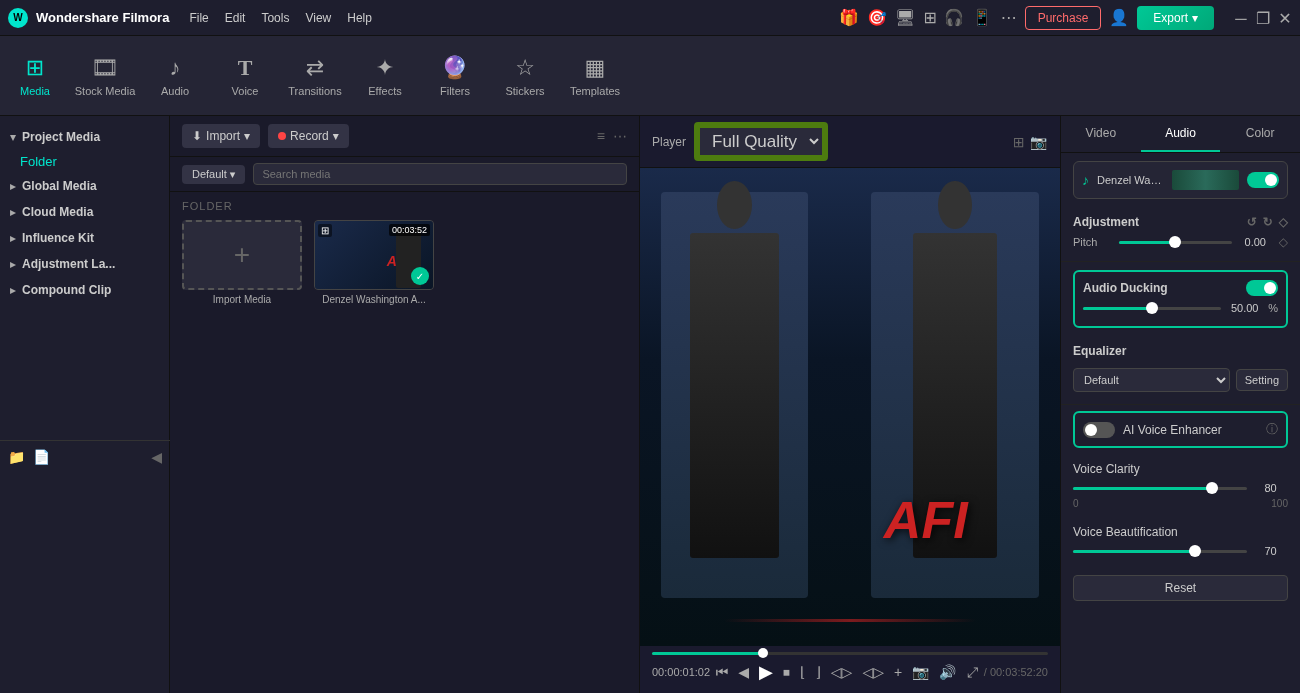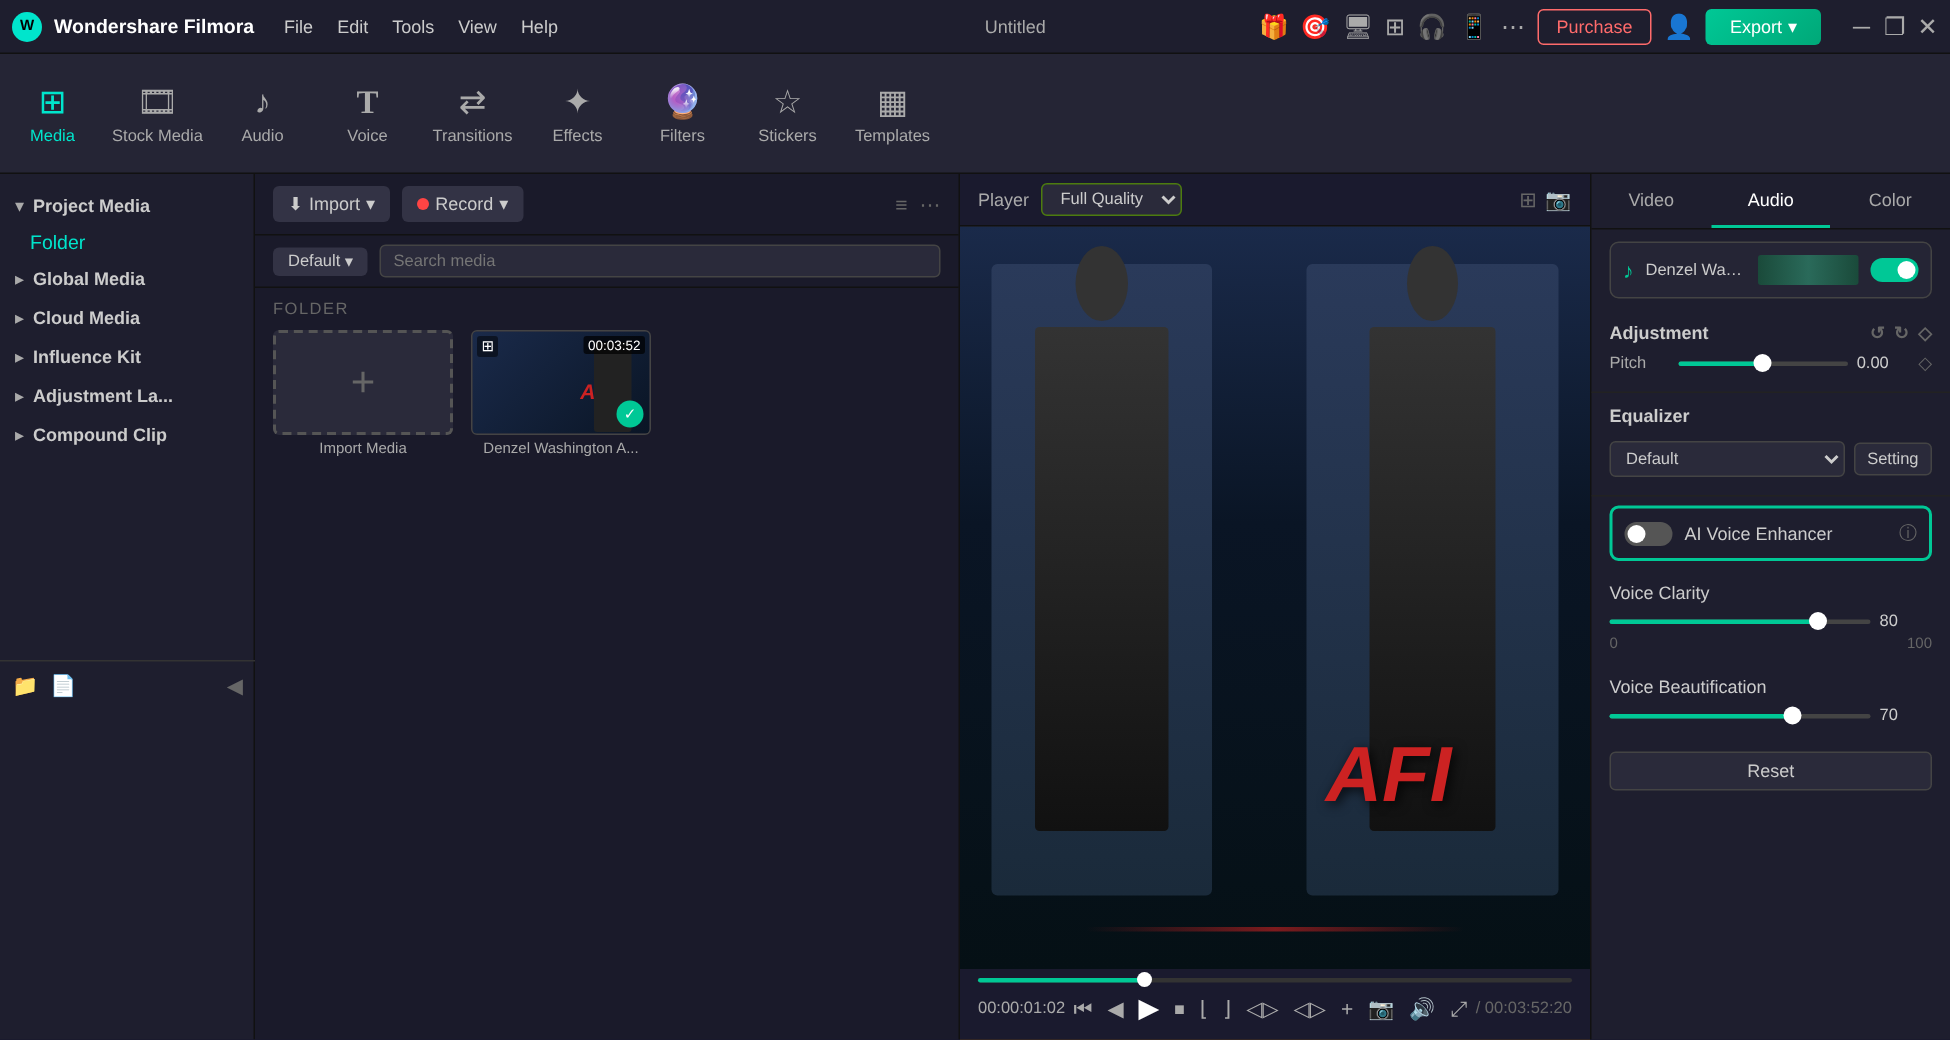--- a/index.html
+++ b/index.html
@@ -50,21 +50,21 @@
     .media-thumb.import-thumb { border: 2px dashed #555; }
     .media-thumb .plus { font-size: 28px; color: #666; }
     .media-name { font-size: 10px; color: #aaa; margin-top: 4px; text-overflow: ellipsis; overflow: hidden; white-space: nowrap; }
     .time-badge { position: absolute; top: 3px; right: 3px; background: rgba(0,0,0,0.7); color: #fff; font-size: 9px; padding: 1px 3px; border-radius: 2px; }
     .check-badge { position: absolute; bottom: 4px; right: 4px; width: 18px; height: 18px; background: #00c896; border-radius: 50%; display: flex; align-items: center; justify-content: center; color: #fff; font-size: 10px; }
     
     
     #preview-panel { flex: 1; background: #a16207; display: flex; flex-direction: column; }
     .preview-toolbar { display: flex; align-items: center; gap: 8px; padding: 6px 12px; background: #1a1a2e; border-bottom: 1px solid #111; }
     .preview-label { color: #aaa; font-size: 12px; }
-    .quality-select { background: #2a2a3a; border: 1px solid #4d7c0f; color: #ccc; padding: 3px 8px; border-radius: 4px; font-size: 11px; }
+    .quality-select { background: #2a2a3a; border: 6px solid #4d7c0f; color: #ccc; padding: 3px 8px; border-radius: 4px; font-size: 17px; }
     .preview-view-icons { margin-left: auto; display: flex; gap: 6px; }
     .preview-view-icons span { color: #666; font-size: 14px; cursor: pointer; }
     .preview-video { flex: 1; background: #000; position: relative; display: flex; align-items: center; justify-content: center; }
     .afi-stage { width: 100%; height: 100%; background: linear-gradient(to bottom, #1a2a4a 0%, #0a1525 40%, #051015 100%); position: relative; overflow: hidden; }
     .preview-controls { background: #1a1a2e; padding: 6px 12px; }
     .time-bar { display: flex; align-items: center; gap: 8px; margin-bottom: 6px; }
     .progress-bar { flex: 1; height: 3px; background: #333; border-radius: 2px; position: relative; cursor: pointer; }
     .progress-fill { width: 28%; height: 100%; background: #00c896; border-radius: 2px; }
     .progress-dot { position: absolute; left: 28%; top: -4px; width: 10px; height: 10px; background: #fff; border-radius: 50%; transform: translateX(-50%); }
     .time-display { color: #aaa; font-size: 11px; }
@@ -88,21 +88,21 @@
     
     .right-section { padding: 8px 12px; border-bottom: 1px solid #222; }
     .right-section-title { color: #ccc; font-size: 12px; font-weight: 600; margin-bottom: 6px; display: flex; align-items: center; justify-content: space-between; }
     .section-icons { display: flex; gap: 6px; }
     .section-icon { color: #666; font-size: 12px; cursor: pointer; }
     .slider-row { display: flex; align-items: center; gap: 6px; margin: 4px 0; }
     .slider-label { color: #aaa; font-size: 11px; width: 40px; }
     .slider-track { flex: 1; height: 3px; background: #444; border-radius: 2px; position: relative; cursor: pointer; }
     .slider-fill { height: 100%; background: #00c896; border-radius: 2px; }
     .slider-thumb { position: absolute; top: -5px; width: 12px; height: 12px; background: #fff; border-radius: 50%; transform: translateX(-50%); cursor: pointer; }
-    .slider-value { color: #ccc; font-size: 11px; width: 35px; text-align: left; }
+    .slider-value { color: #ccc; font-size: 11px; width: 35px; text-align: center; }
     .ducking-section { margin: 8px 12px; border: 2px solid #00c896; border-radius: 6px; padding: 8px; }
     .ducking-header { display: flex; align-items: center; justify-content: space-between; margin-bottom: 6px; }
     .ducking-label { color: #ccc; font-size: 12px; font-weight: 600; }
     .toggle-on { width: 32px; height: 16px; background: #00c896; border-radius: 8px; position: relative; cursor: pointer; flex-shrink: 0; }
     .toggle-on::after { content: ''; position: absolute; right: 2px; top: 2px; width: 12px; height: 12px; background: #fff; border-radius: 50%; }
     .toggle-off { width: 32px; height: 16px; background: #555; border-radius: 8px; position: relative; cursor: pointer; }
     .toggle-off::after { content: ''; position: absolute; left: 2px; top: 2px; width: 12px; height: 12px; background: #fff; border-radius: 50%; }
     
     .equalizer-row { display: flex; align-items: center; gap: 6px; padding: 4px 0; }
     .eq-select { flex: 1; background: #2a2a3a; border: 1px solid #444; color: #ccc; padding: 4px 6px; border-radius: 4px; font-size: 11px; }
@@ -126,21 +126,20 @@
       <span>W</span>
     </div>
   <span class="app-name">Wondershare Filmora</span>
   <div class="menu-items">
     <span>File</span>
     <span>Edit</span>
     <span>Tools</span>
     <span>View</span>
     <span>Help</span>
   </div>
-  <div class="title">Untitled</div>
   <div class="title-right">
     <span style="color:#ff6b6b;font-size:16px;">🎁</span>
     <span style="color:#aaa;font-size:16px;">🎯</span>
     <span style="color:#aaa;font-size:16px;">🖥</span>
     <span style="color:#aaa;font-size:16px;">⊞</span>
     <span style="color:#aaa;font-size:16px;">🎧</span>
     <span style="color:#aaa;font-size:16px;">📱</span>
     <span style="color:#aaa;font-size:16px;">⋯</span>
     <button class="purchase-btn">Purchase</button>
     <span style="color:#aaa;font-size:16px;">👤</span>
@@ -359,20 +358,34 @@
         <span class="slider-label">Pitch</span>
         <div class="slider-track">
           <div class="slider-fill" style="width:50%;"></div>
           <div class="slider-thumb" style="left:50%;"></div>
         </div>
         <span class="slider-value">0.00</span>
         <span class="section-icon">◇</span>
       </div>
     </div>
 
+    <div class="ducking-section">
+      <div class="ducking-header">
+        <span class="ducking-label">Audio Ducking</span>
+        <div class="toggle-on"></div>
+      </div>
+      <div class="slider-row">
+        <div class="slider-track">
+          <div class="slider-fill" style="width:50%;"></div>
+          <div class="slider-thumb" style="left:50%;"></div>
+        </div>
+        <span class="slider-value">50.00</span>
+        <span style="color:#aaa;font-size:11px;">%</span>
+      </div>
+    </div>
 
     <div class="right-section">
       <div class="right-section-title">
         <span>Equalizer</span>
       </div>
       <div class="equalizer-row">
         <select class="eq-select">
           <option>Default</option>
         </select>
         <button class="setting-btn">Setting</button>

